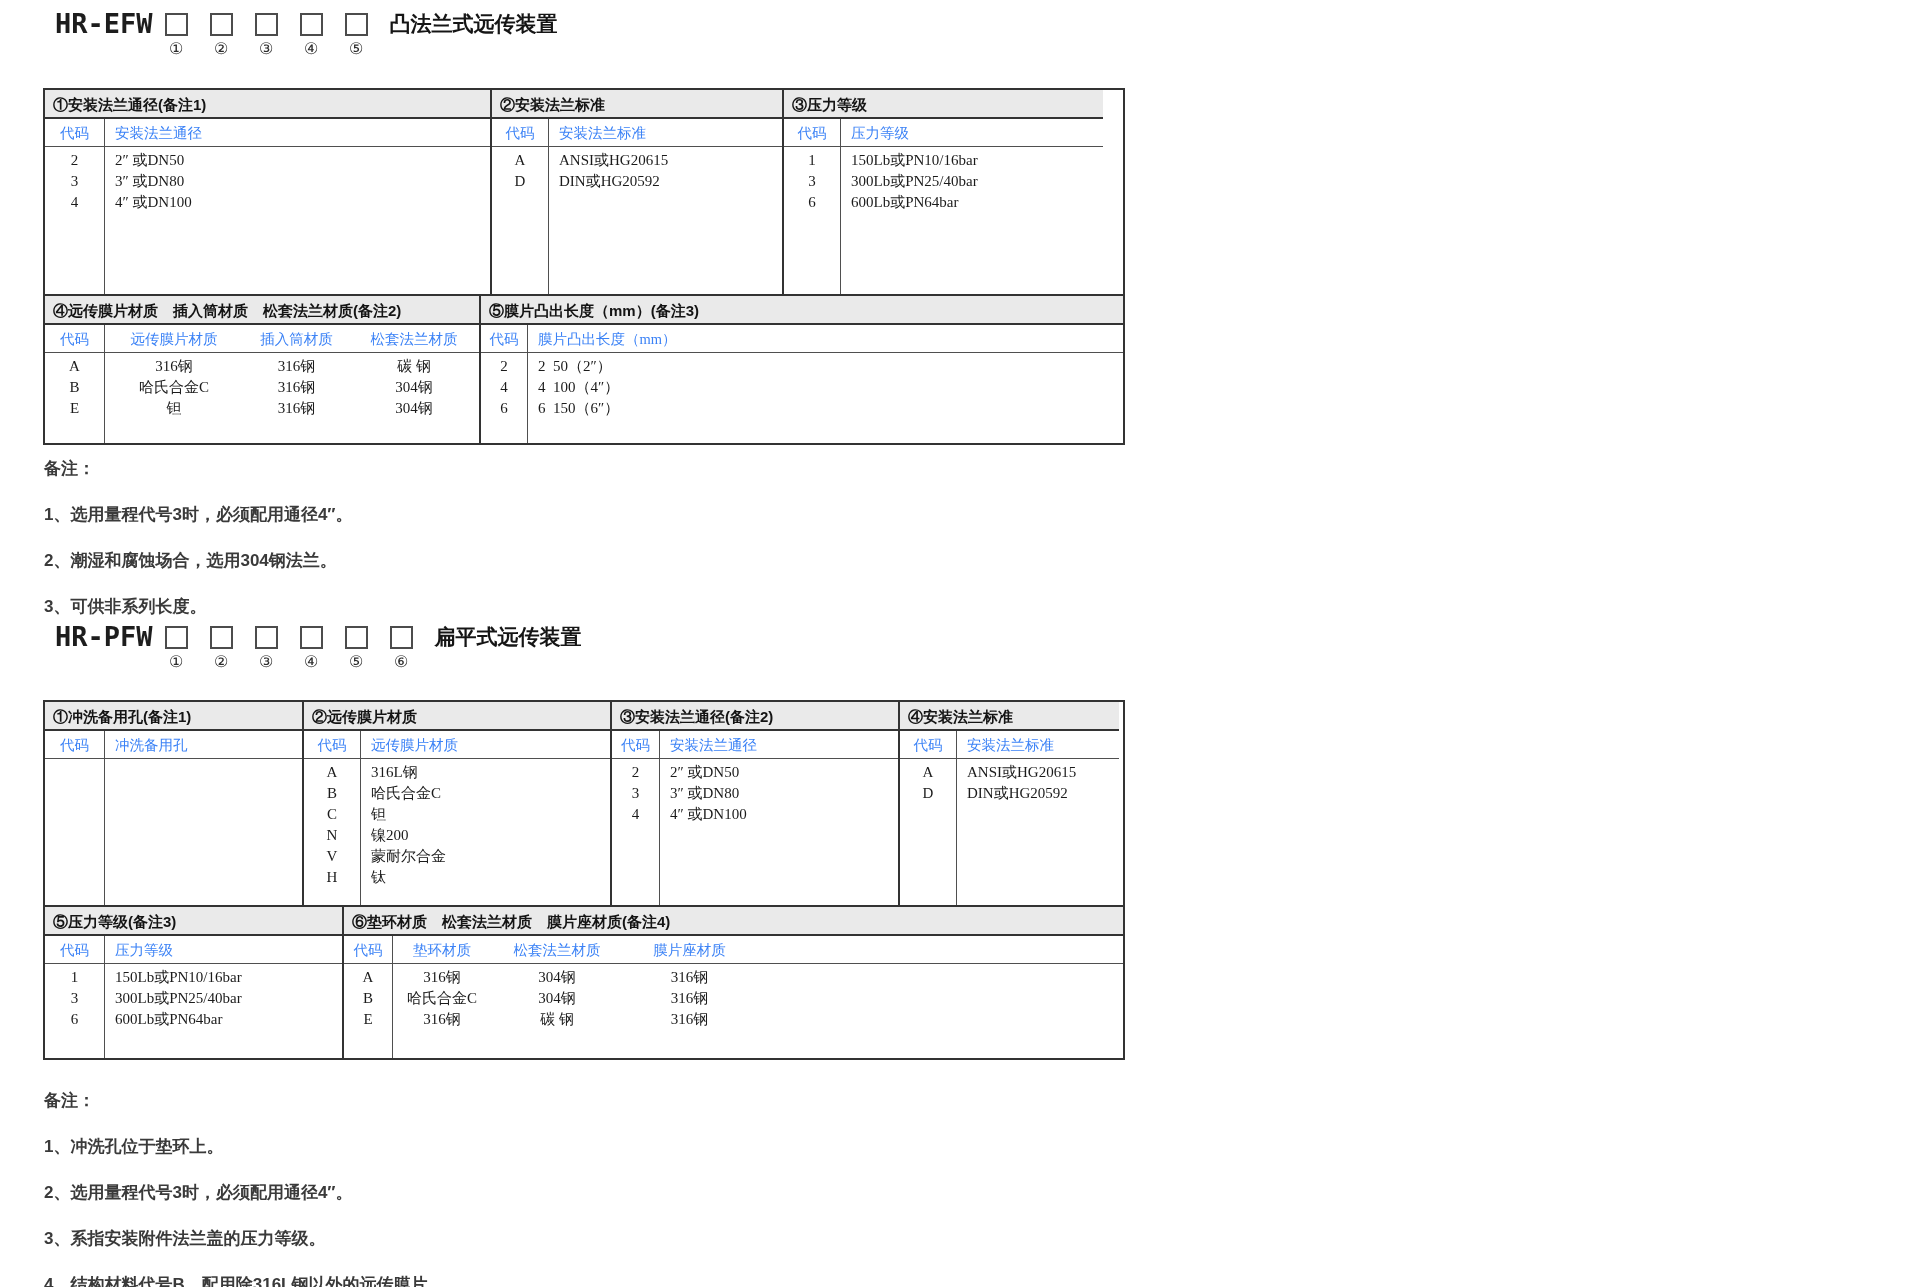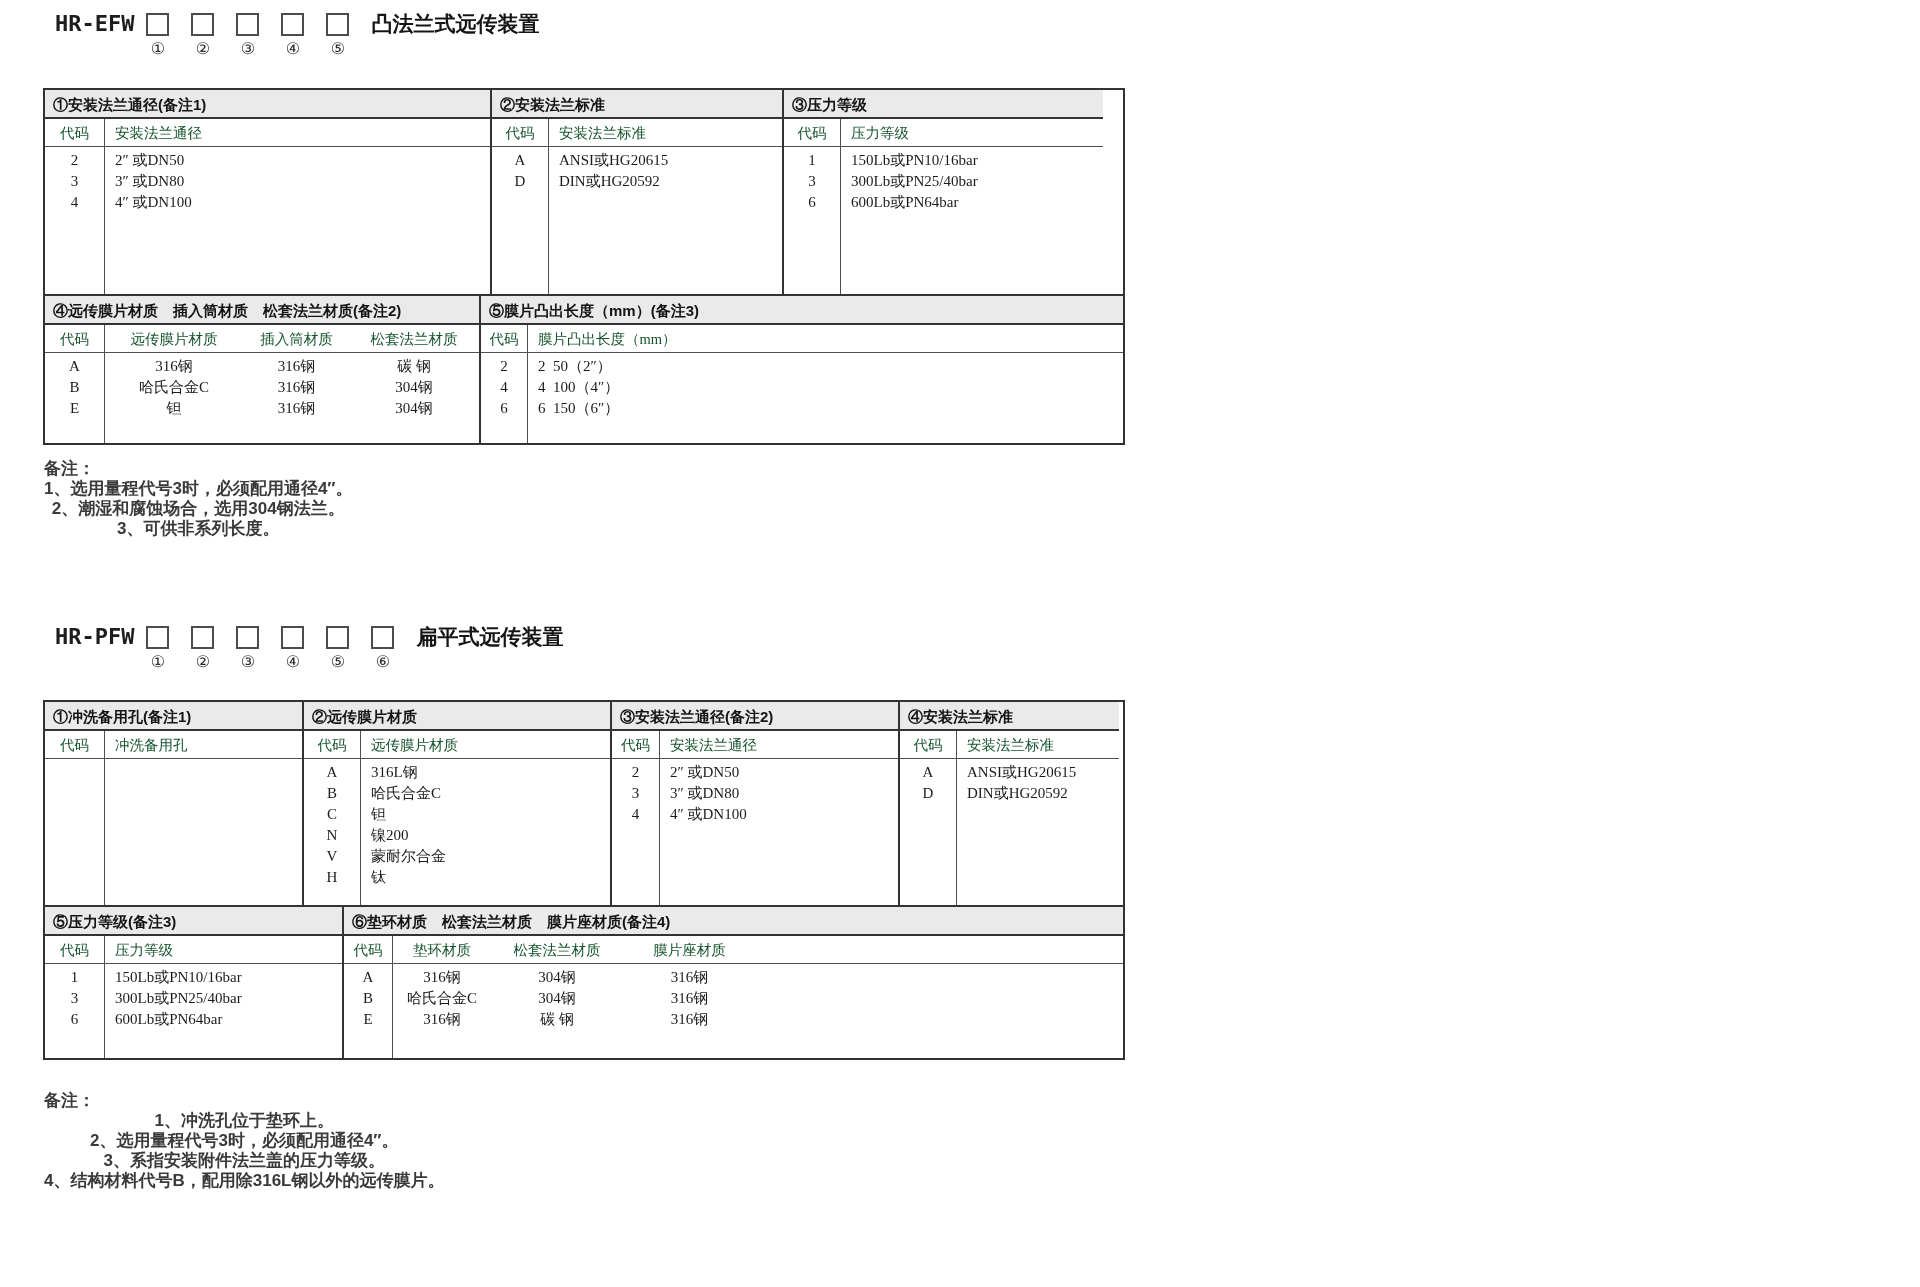--- a/index.html
+++ b/index.html
@@ -4,21 +4,21 @@
 <style>
   * { margin:0; padding:0; box-sizing:border-box; }
   html,body { background:#fff; }
   .page {
     position:relative; width:1920px; height:1287px; background:#ffffff;
     font-family:"Liberation Serif", serif; color:#1a1a1a; overflow:hidden;
   }
   
   .model-row { position:absolute; display:flex; align-items:flex-start; height:62px; }
   .model-code {
-    font-family:"DejaVu Sans Mono", monospace; font-weight:bold; font-size:22px;
+    font-family:"DejaVu Sans Mono", monospace; font-weight:bold; font-size:27px;
     line-height:27px; color:#1d1d1d; letter-spacing:0px; margin-right:12px;
   }
   .box-wrap { position:relative; width:23px; height:23px; margin:3px 22px 0 0; }
   .code-box { position:absolute; inset:0; border:2px solid #4c4c4c; background:#fff; }
   .circle-num {
     position:absolute; top:27px; left:50%; transform:translateX(-50%);
     font-family:"Liberation Serif", serif; font-size:16px; color:#2c2c2c; line-height:18px;
   }
   .product-name {
     font-family:"Liberation Sans", sans-serif; font-weight:bold; font-size:21px;
@@ -33,33 +33,33 @@
   .sec-title {
     height:29px; line-height:29px; background:#eaeaea; border-bottom:2px solid #333;
     font-family:"Liberation Sans", sans-serif; font-weight:bold; font-size:15px;
     color:#141414; padding-left:8px; white-space:pre; overflow:hidden;
   }
   .sec-grid { position:relative; flex:1; display:flex; flex-direction:column; }
   .sec-grid::before {
     content:""; position:absolute; top:0; bottom:0; left:var(--cw); width:1px; background:#4f4f4f;
   }
   .sec-cols { display:flex; height:28px; line-height:28px; border-bottom:1px solid #4f4f4f;
-    font-size:14.5px; color:#14532d; }
+    font-size:14.5px; color:#3b82f6; }
   .sec-body { padding-top:3px; }
   .drow { display:flex; height:21px; line-height:21px; font-size:15px; color:#1b1b1b; }
   .code-h, .code-c { width:var(--cw); text-align:center; flex:none; }
   .val-h, .val-c { flex:1; padding-left:11px; white-space:pre; }
   .m1 { width:var(--c1); text-align:center; flex:none; white-space:pre; }
   .m2 { width:var(--c2); text-align:center; flex:none; white-space:pre; }
   .m3 { width:var(--c3); text-align:center; flex:none; white-space:pre; }
   
   .notes { position:absolute; font-family:"Liberation Sans", sans-serif; font-weight:bold;
     color:#3a3a3a; }
   .notes-title { font-size:17px; line-height:21px; }
-  .note-line { font-size:17px; line-height:20px; margin-top:0; white-space:pre;text-align:center; }
+  .note-line { font-size:17px; line-height:20px; margin-top:26px; white-space:pre; }
 </style>
 </head>
 <body>
 
 <div class="page">
 
   <div class="model-row" style="left:55px; top:10px;">
     <span class="model-code">HR-EFW</span>
     <span style="display:flex;">
 

